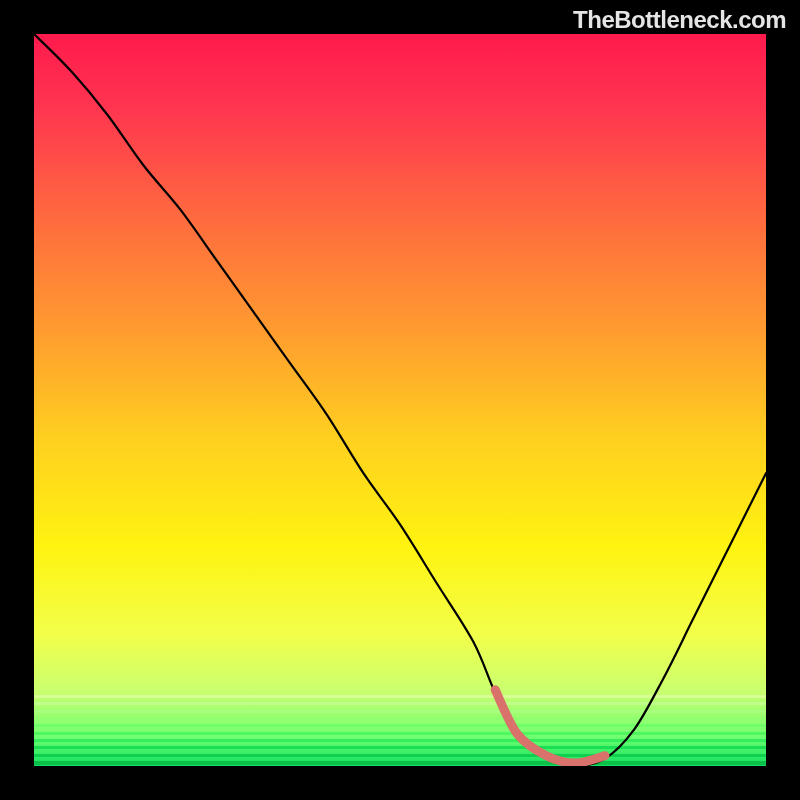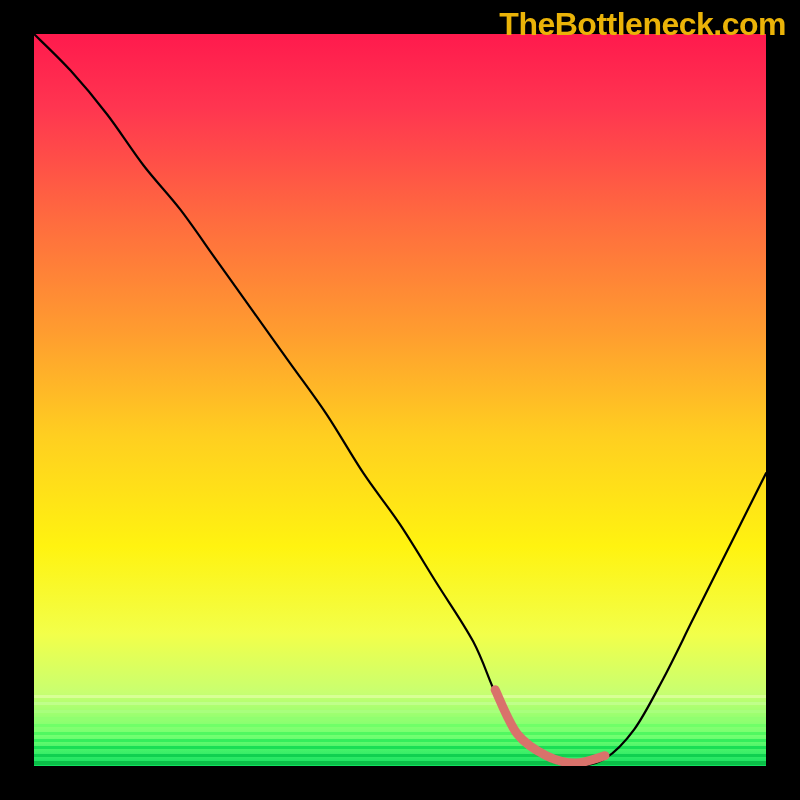--- a/index.html
+++ b/index.html
@@ -8,22 +8,22 @@
     height: 800px;
     background: #000;
     position: relative;
     font-family: Arial, Helvetica, sans-serif;
     overflow: hidden;
   }
   .watermark {
     position: absolute;
     top: 6px;
     right: 14px;
-    color: #eab308;
-    font-size: 32px;
+    color: #e5e5e5;
+    font-size: 24px;
     font-weight: 600;
     letter-spacing: -0.5px;
     z-index: 10;
   }
   .plot-area {
     position: absolute;
     left: 34px;
     top: 34px;
     width: 732px;
     height: 732px;

